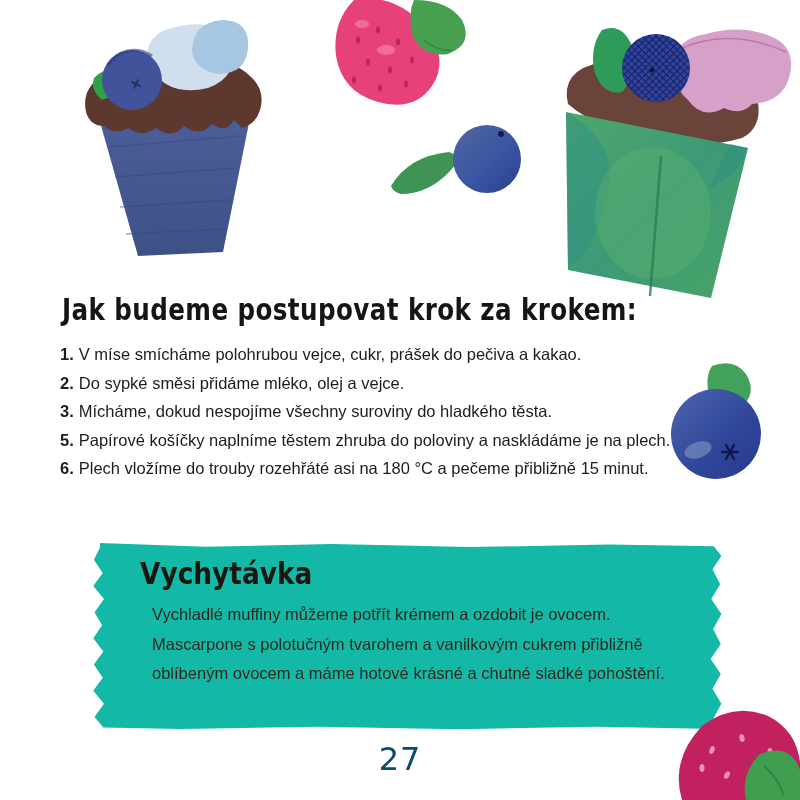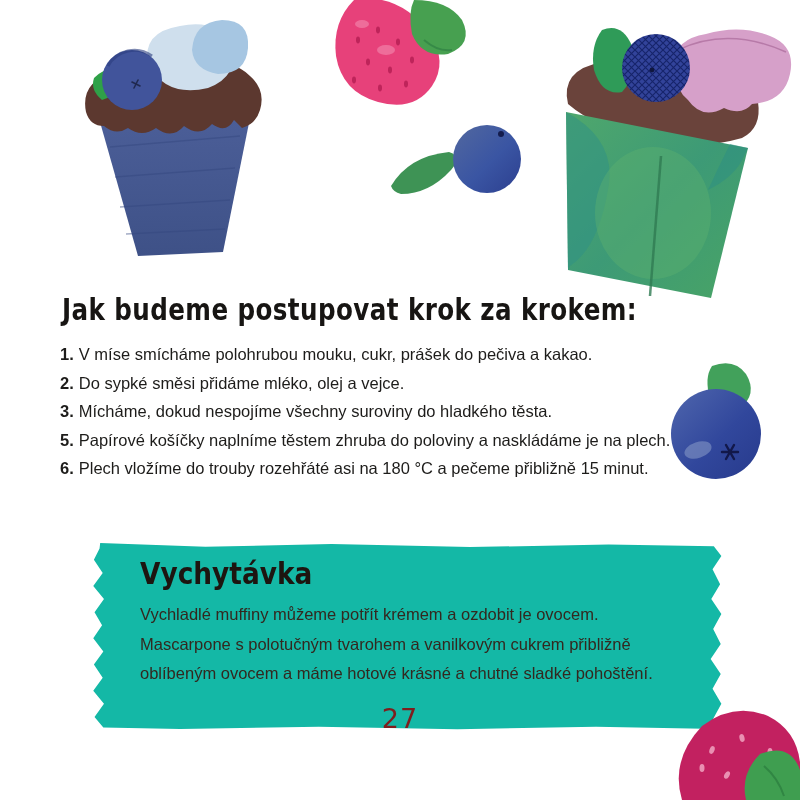--- a/index.html
+++ b/index.html
@@ -29,27 +29,27 @@
       98.2% 62%,99.8% 70%,98.5% 78%,99.9% 86%,98.6% 94%,99.2% 99.5%,
       80% 98.3%,58% 99.6%,36% 98.2%,14% 99.5%,1.8% 98.6%,
       .4% 93%,1.9% 86%,.2% 79%,1.7% 72%,.3% 65%,1.8% 58%,.2% 51%,1.6% 44%,
       .4% 37%,1.9% 30%,.2% 23%,1.7% 16%,.3% 9%,1.2% 3%);
   }
   .tip-title{
     margin:13px 0 0 48px;
     font-family:"DejaVu Sans",sans-serif;font-weight:bold;font-size:30px;
     color:#1d1510;transform:scaleX(.88);transform-origin:left top;white-space:nowrap;
   }
-  .tip-body{margin:9px 0 0 48px;}
+  .tip-body{margin:9px 0 0 60px;}
   .tip-line{font-size:16.5px;line-height:29.5px;color:#33281f;white-space:nowrap;}
 
   
   .pagenum{
-    position:absolute;left:0;top:703px;width:800px;text-align:center;
-    font-family:"DejaVu Sans",sans-serif;font-size:27px;color:#7f1d1d;letter-spacing:1px;
+    position:absolute;left:0;top:740px;width:800px;text-align:center;
+    font-family:"DejaVu Sans",sans-serif;font-size:32px;color:#0c4a6e;letter-spacing:1px;
   }
 
   svg{display:block;}
 </style>
 </head>
 <body>
 
 <div class="abs" style="left:80px;top:12px">
   <svg width="210" height="250" viewBox="0 0 210 250">
     <defs>
@@ -164,21 +164,21 @@
         <path d="M58,87 L66,101"></path>
         <path d="M58,101 L66,87"></path>
     </g>
   </svg>
 </div>
 
 <div class="headline">Jak budeme postupovat krok za krokem:</div>
 
 <div class="steps">
   <div class="step">
-    <span class="num">1.</span><span>V míse smícháme polohrubou mouku, cukr, prášek do pečiva a kakao.</span>
+    <span class="num">1.</span><span>V míse smícháme polohrubou vejce, cukr, prášek do pečiva a kakao.</span>
   </div>
   <div class="step">
     <span class="num">2.</span><span>Do sypké směsi přidáme mléko, olej a vejce.</span>
   </div>
   <div class="step">
     <span class="num">3.</span><span>Mícháme, dokud nespojíme všechny suroviny do hladkého těsta.</span>
   </div>
   <div class="step">
     <span class="num">5.</span><span>Papírové košíčky naplníme těstem zhruba do poloviny a naskládáme je na plech.</span>
   </div>

